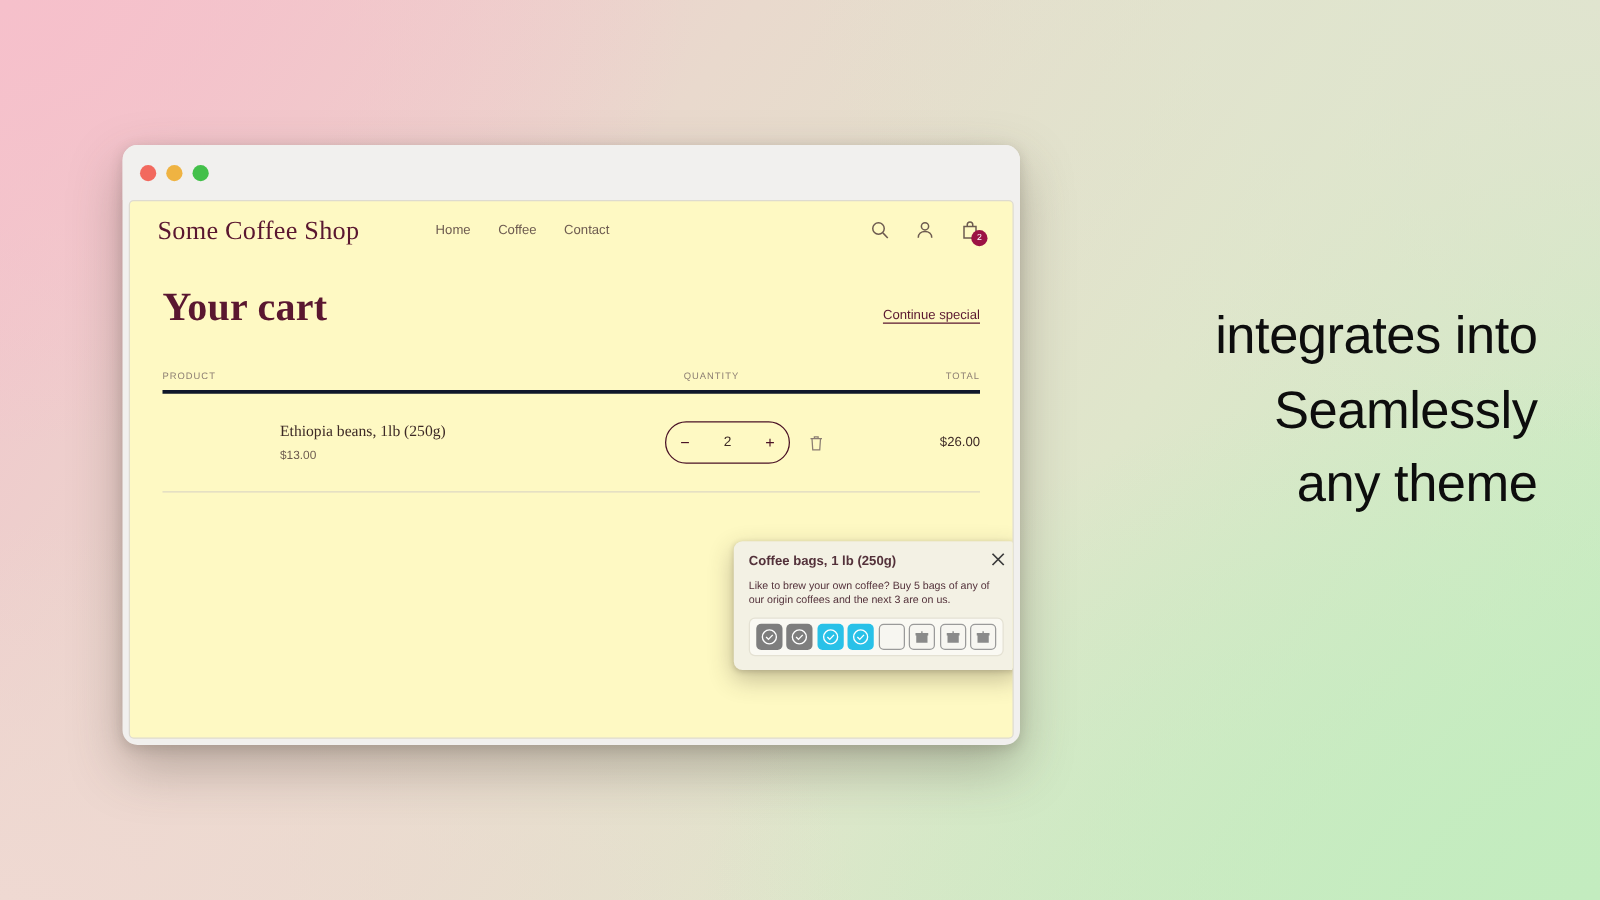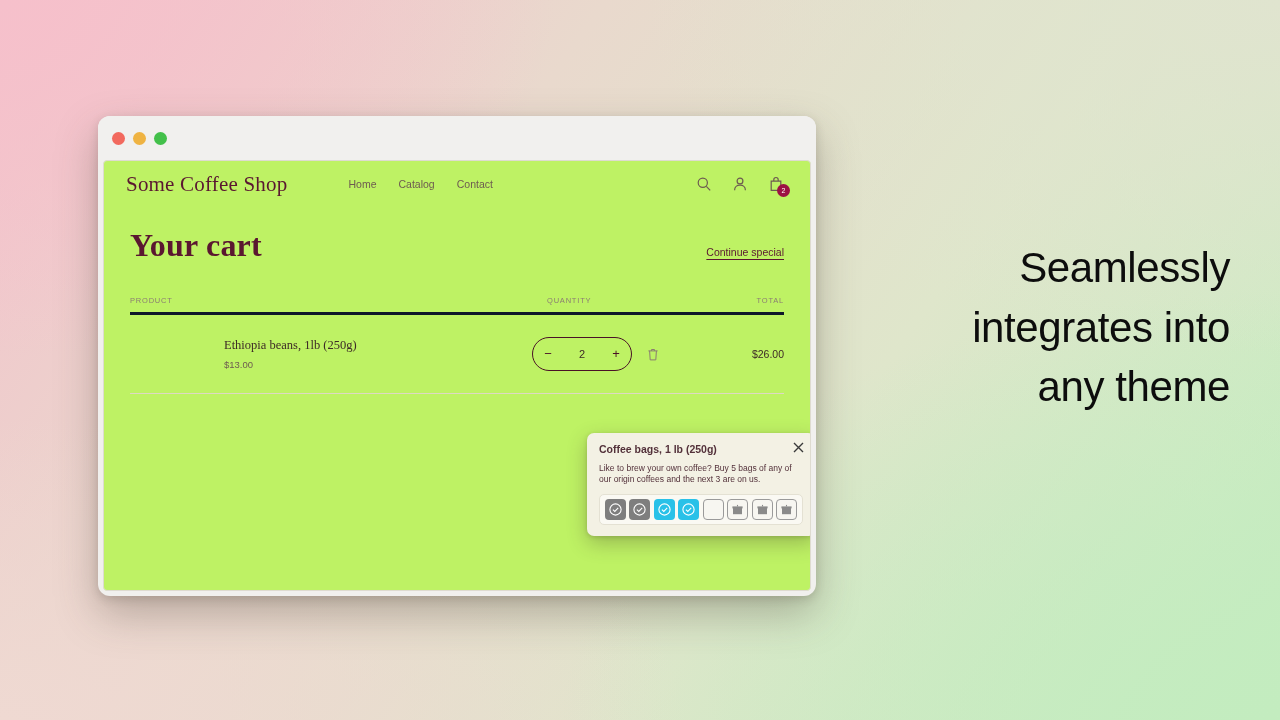--- a/index.html
+++ b/index.html
@@ -41,21 +41,21 @@
     gap: 8px;
   }
   .dot { width: 13px; height: 13px; border-radius: 50%; }
   .dot.red    { background: #f2695e; }
   .dot.yellow { background: #efb342; }
   .dot.green  { background: #43c04a; }
 
   #viewport {
     flex: 1 1 auto;
     margin: 0 5px 5px 5px;
-    background: #bef264;
+    background: #fef9c3;
     border-radius: 4px;
     position: relative;
     overflow: hidden;
     border: 1px solid #dedbd0;
   }
 
   
   #site-header {
     display: flex; align-items: center;
     height: 46px;
@@ -286,21 +286,21 @@
       <span class="dot green"></span>
     </div>
 
     <div id="viewport">
 
       <div id="site-header">
         <div id="shop-name">Some Coffee Shop</div>
 
         <nav id="main-nav">
           <a class="nav-link">Home</a>
-          <a class="nav-link">Catalog</a>
+          <a class="nav-link">Coffee</a>
           <a class="nav-link">Contact</a>
         </nav>
 
         <div id="header-icons">
           <span class="hicon">
             <svg viewBox="0 0 16 16" fill="none" stroke="#6d5b50" stroke-width="1.2">
               <circle cx="6.8" cy="6.8" r="4.6"></circle>
                 <line x1="10.3" y1="10.3" x2="14.2" y2="14.4"></line>
             </svg>
           </span>
@@ -419,18 +419,18 @@
               <path d="M6.5 3.4V1.9" stroke="#8a8a8a"></path>
             </svg>
           </span>
         </div>
       </div>
 
     </div>
   </div>
 
   <div id="marketing-copy">
+    <span>integrates into</span>
     <span>Seamlessly</span>
-    <span>integrates into</span>
     <span>any theme</span>
   </div>
 
 </div>
 
 </body></html>

